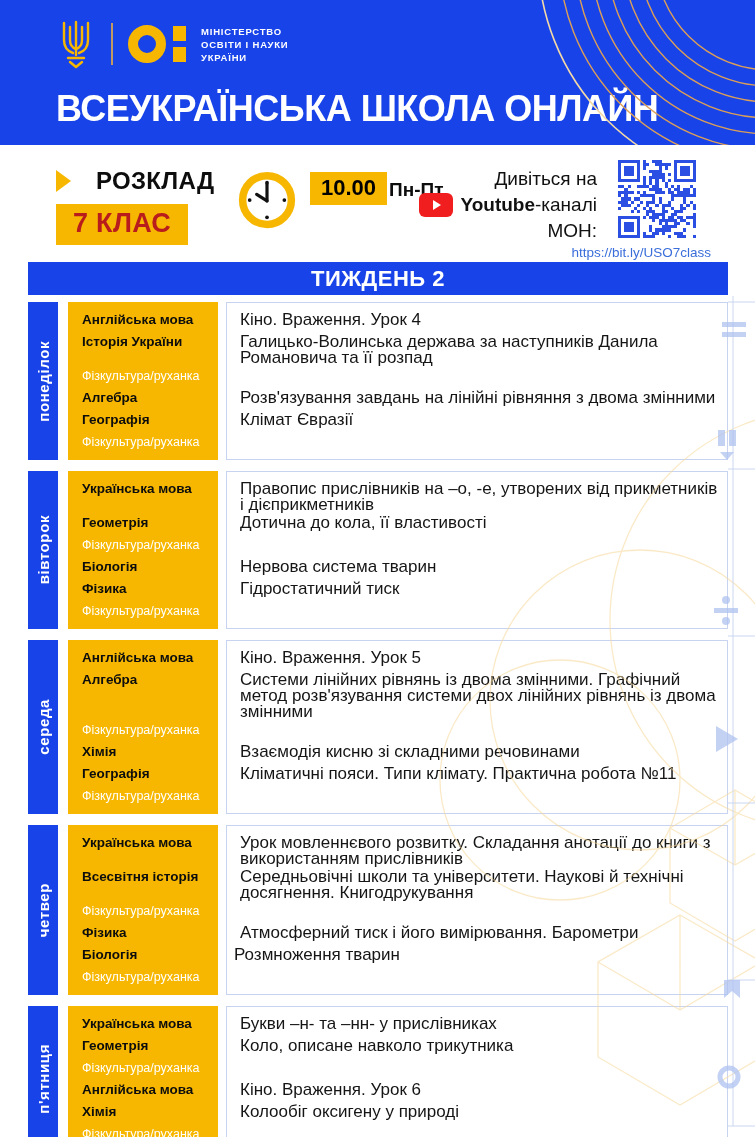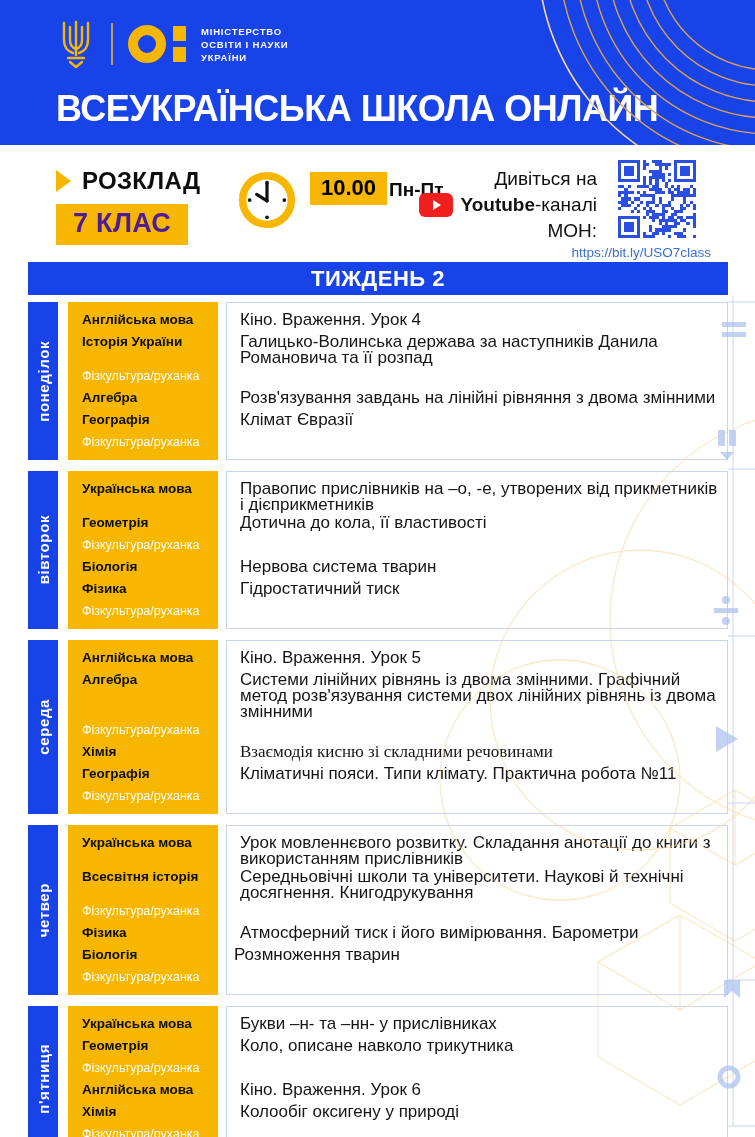--- a/index.html
+++ b/index.html
@@ -22,25 +22,25 @@
   .mon-colon{display:flex;flex-direction:column;gap:6px;}
   .mon-colon i{display:block;width:13px;height:15px;background:var(--yellow);}
   .ministry{color:#fff;font-size:9.5px;font-weight:700;letter-spacing:.8px;line-height:13px;}
   .hero-title{position:absolute;left:56px;top:88px;color:#fff;font-size:36px;font-weight:700;
               letter-spacing:-.5px;white-space:nowrap;z-index:2;}
   .arcs{position:absolute;right:0;top:0;z-index:2;pointer-events:none;}
 
   
   .info-band{position:absolute;left:0;top:145px;width:755px;height:117px;background:#fff;z-index:3;}
   .schedule-group{position:absolute;left:56px;top:22px;}
-  .rozklad-row{display:flex;align-items:center;gap:11px;}
+  .rozklad-row{display:flex;align-items:center;gap:25px;}
   .chevron{width:0;height:0;border-top:11px solid transparent;border-bottom:11px solid transparent;
            border-left:15px solid var(--yellow);}
   .rozklad-label{font-size:24px;font-weight:700;color:var(--ink);letter-spacing:.3px;}
-  .grade-badge{display:inline-block;margin-top:9px;background:var(--yellow);color:#4c1d95;
+  .grade-badge{display:inline-block;margin-top:9px;background:var(--yellow);color:#b91c1c;
                font-size:27px;font-weight:700;padding:4px 17px 6px;letter-spacing:.3px;}
   .time-group{position:absolute;left:237px;top:25px;display:flex;align-items:flex-start;gap:13px;}
   .time-col{display:flex;align-items:flex-start;margin-top:2px;}
   .time-badge{background:var(--yellow);color:#000;font-size:22px;font-weight:700;padding:3px 11px 4px;}
   .pnpt{font-size:19px;font-weight:700;color:var(--ink);margin-top:7px;padding-left:2px;}
   .yt-text{position:absolute;right:158px;top:21px;text-align:right;color:#111;
            font-size:19px;line-height:26px;}
   .yt-line2{display:flex;align-items:center;justify-content:flex-end;gap:7px;}
   .yt-icon{display:inline-flex;align-items:center;justify-content:center;width:34px;height:24px;
            background:#F01E1E;border-radius:6px;}
@@ -519,21 +519,21 @@
         </div>
         <div class="subjects-bg" style="grid-row: 1 / span 8;"></div>
         <div class="topics-bg" style="grid-row: 1 / span 8;"></div>
         <div class="subject-cell" style="grid-row: 2;">Англійська мова</div>
         <div class="topic-cell" style="grid-row: 2;">Кіно. Враження. Урок 5</div>
         <div class="subject-cell" style="grid-row: 3;">Алгебра</div>
         <div class="topic-cell" style="grid-row: 3;">Системи лінійних рівнянь із двома змінними. Графічний метод розв'язування системи двох лінійних рівнянь із двома змінними</div>
         <div class="subject-cell activity" style="grid-row: 4;">Фізкультура/руханка</div>
         <div class="topic-cell" style="grid-row: 4;"></div>
         <div class="subject-cell" style="grid-row: 5;">Хімія</div>
-        <div class="topic-cell" style="grid-row: 5; font-family: Liberation Serif, serif;">Взаємодія кисню зі складними речовинами</div>
+        <div class="topic-cell" style="grid-row: 5;">Взаємодія кисню зі складними речовинами</div>
         <div class="subject-cell" style="grid-row: 6;">Географія</div>
         <div class="topic-cell" style="grid-row: 6;">Кліматичні пояси. Типи клімату. Практична робота №11</div>
         <div class="subject-cell activity" style="grid-row: 7;">Фізкультура/руханка</div>
         <div class="topic-cell" style="grid-row: 7;"></div>
       </div>
       <div class="day-block" style="grid-template-rows: 8px repeat(6, minmax(22px, auto)) 6px;">
         <div class="day-label" style="grid-row: 1 / span 8;">
           <span>четвер</span>
         </div>
         <div class="subjects-bg" style="grid-row: 1 / span 8;"></div>

